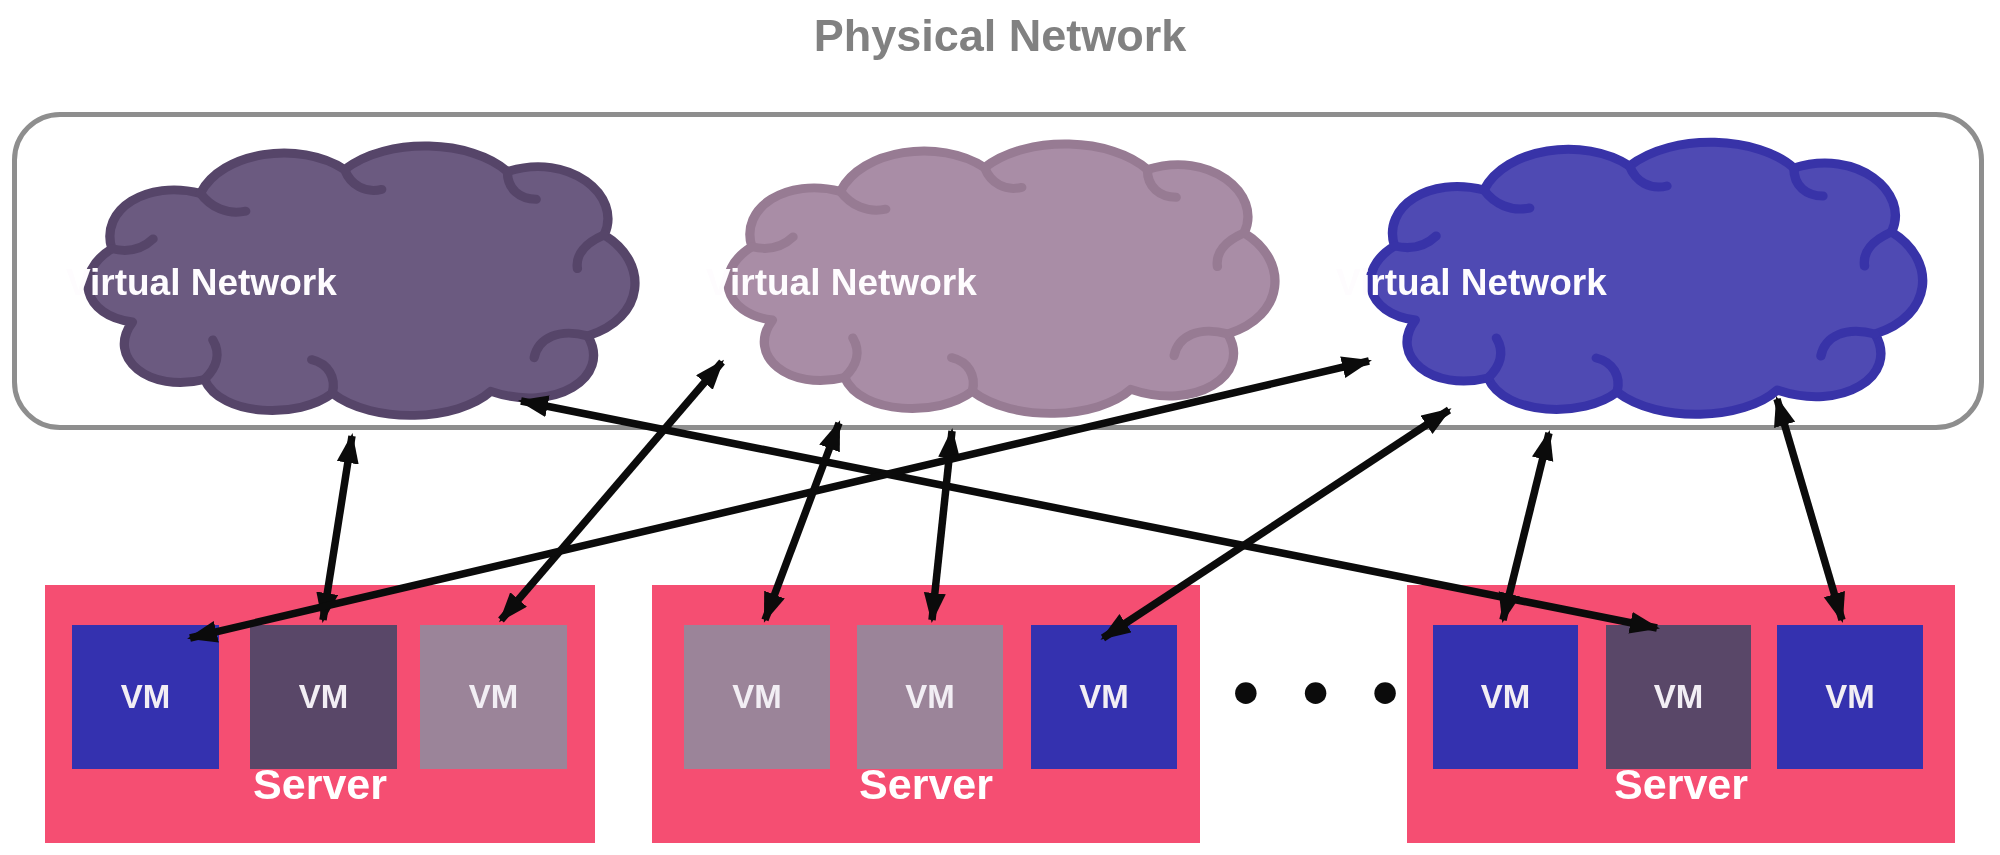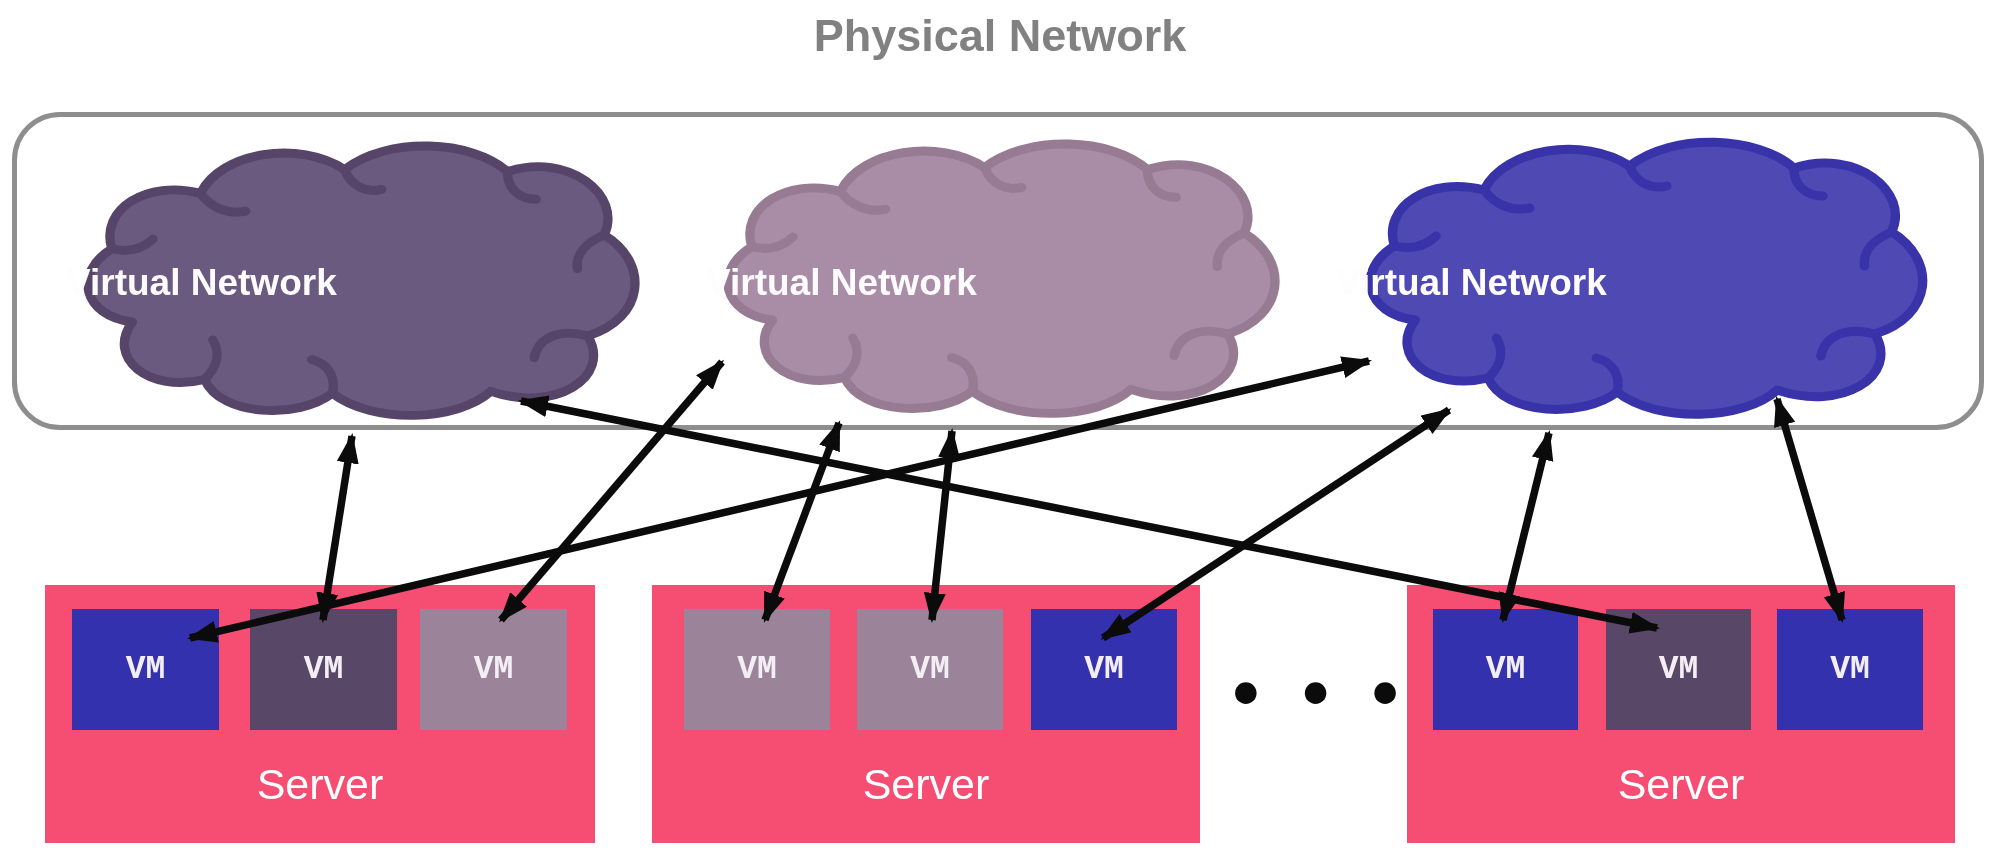--- a/index.html
+++ b/index.html
@@ -26,26 +26,26 @@
   .cl2{left:706px;top:262px;}
   .cl3{left:1336px;top:262px;}
   .server{
     position:absolute;top:585px;height:258px;background:#f54e72;z-index:1;
   }
   .srv1{left:45px;width:550px;}
   .srv2{left:652px;width:548px;}
   .srv3{left:1407px;width:548px;}
   .server-label{
     position:absolute;left:0;top:175px;width:100%;text-align:center;
-    font-size:43px;font-weight:normal;color:#ffffff;
+    font-size:43px;font-weight:bold;color:#ffffff;
   }
   .vm{
-    position:absolute;top:24px;width:147px;height:121px;
+    position:absolute;top:40px;width:147px;height:144px;
     display:flex;align-items:center;justify-content:center;
-    font-size:33px;font-weight:bold;color:#f2eef4;font-family:Liberation Mono, monospace;
+    font-size:33px;font-weight:bold;color:#f2eef4;
   }
   .ellipsis{
     position:absolute;left:1224px;top:652px;width:200px;
     font-size:74px;color:#0b0b0b;letter-spacing:26px;z-index:1;
     font-family:"DejaVu Sans",sans-serif;
   }
 </style>
 </head>
 <body>
 

